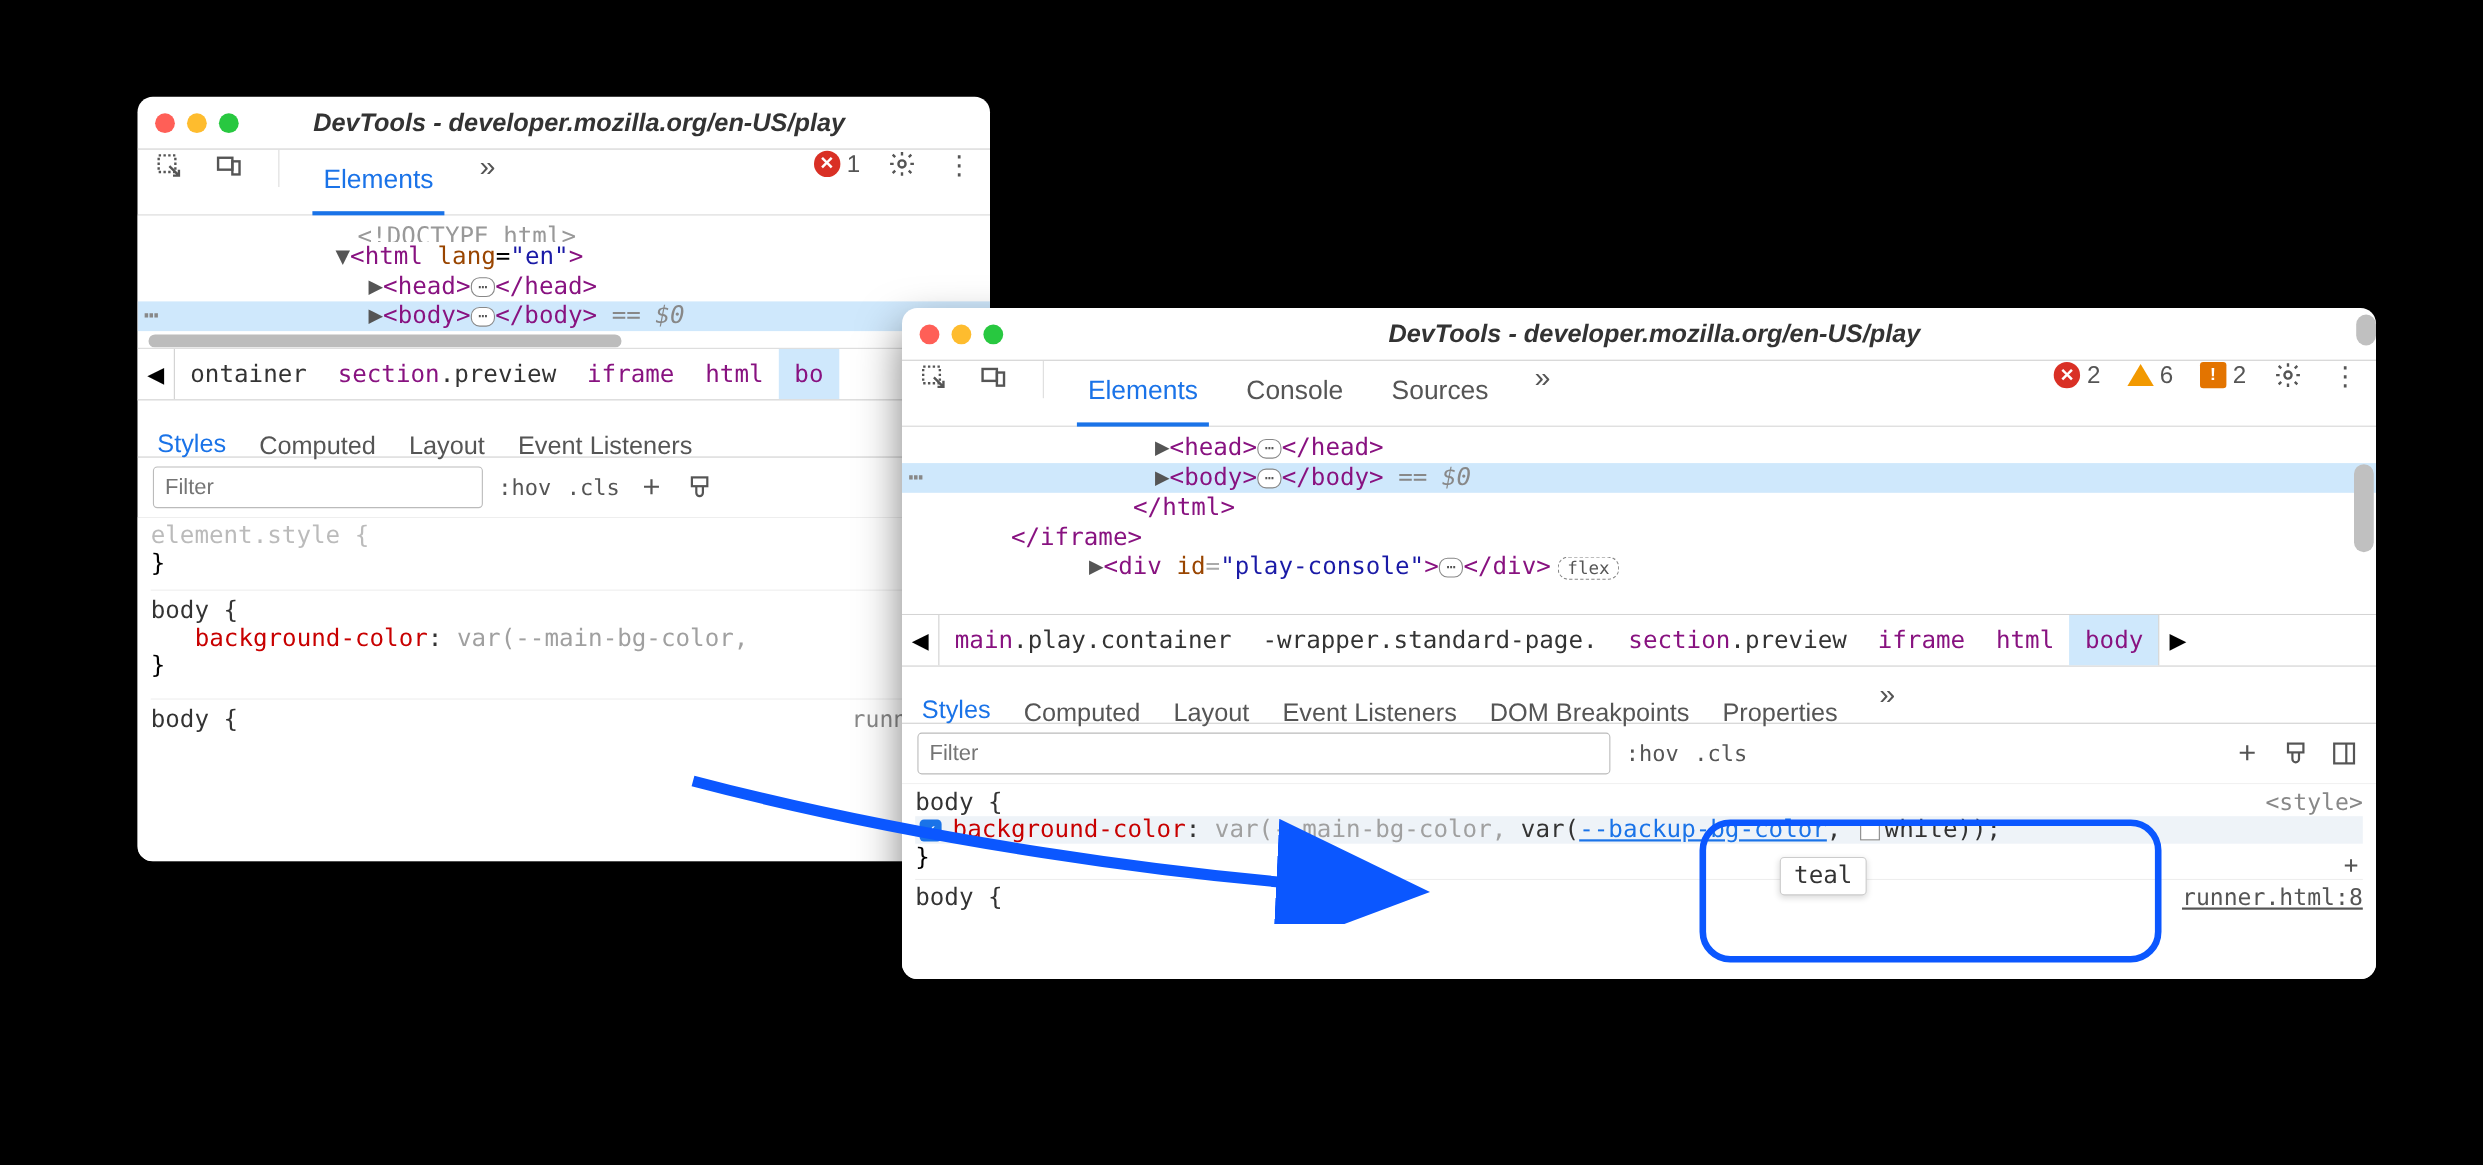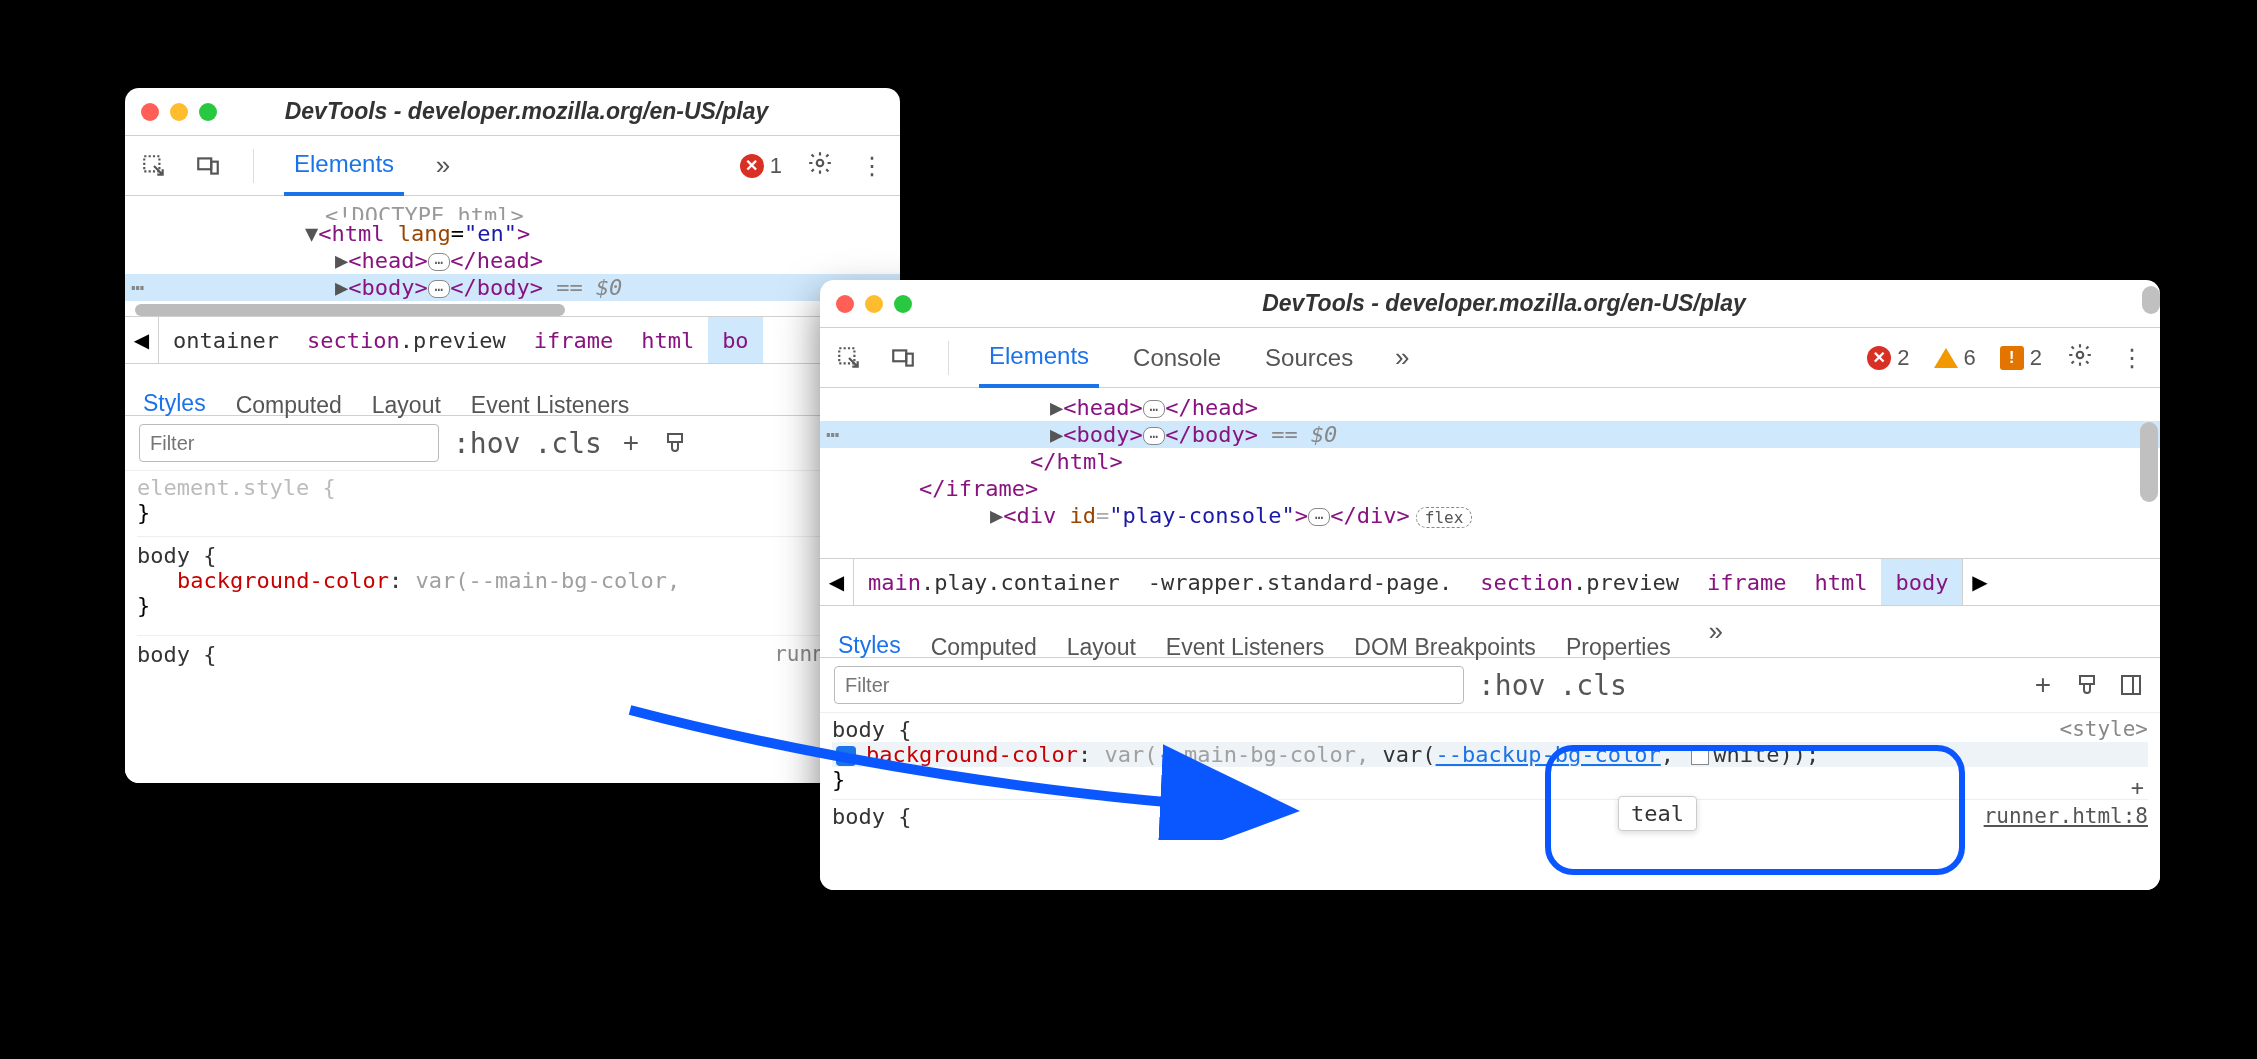--- a/index.html
+++ b/index.html
@@ -35,21 +35,21 @@
   .traffic { display: flex; gap: 11px; }
   .dot { width: 18px; height: 18px; border-radius: 50%; }
   .dot.red { background: #ff5f57; }
   .dot.yellow { background: #febc2e; }
   .dot.green { background: #28c840; }
   .title { flex: 1; text-align: center; font-weight: 600; font-size: 23px; color: #333; margin-left: -60px; }
 
   .toolbar2 {
     height: 60px;
     display: flex;
-    align-items: center;
+    align-items: flex-start;
     padding: 0 14px;
     border-bottom: 1px solid #d0d0d0;
     gap: 24px;
   }
   .tb-icon {
     width: 30px; height: 30px; display: flex; align-items: center; justify-content: center;
     color: #555; cursor: pointer;
   }
   .tb-tab {
     font-size: 24px; color: #555; padding: 14px 10px; cursor: pointer;
@@ -94,21 +94,21 @@
   }
   .subtab { font-size:23px; color:#555; cursor:pointer; padding:11px 0;margin-top:32px; }
   .subtab.active { color:#1a73e8; border-bottom:4px solid #1a73e8; }
 
   .filter-row {
     display:flex; align-items:center; gap:14px; padding:8px 14px; border-bottom:1px solid #eee;
   }
   .filter-input {
     border:1px solid #bbb; border-radius:4px; height:38px; padding:0 10px; font-size:20px; width:300px;
   }
-  .filter-ctl { font-family:Menlo,monospace; font-size:28px; color:#555; cursor:pointer;}
+  .filter-ctl { font-family:Menlo,monospace; font-size:20px; color:#555; cursor:pointer;}
   .icon-btn { width:30px; height:30px; display:flex; align-items:center; justify-content:center; cursor:pointer; color:#555;}
 
   .styles-pane {
     font-family:Menlo,monospace; font-size:22px; padding:4px 12px; background:#fff; flex:1; position:relative;
   }
   .rule-src { float:right; color:#888; font-size:21px; }
   .rule-src.u { text-decoration:underline; color:#555; }
   .sel-name { color:#333; }
   .prop { color:#c80000; }
   .plain { color:#333; }
@@ -377,13 +377,13 @@
   <defs>
       <marker id="ah" markerWidth="14" markerHeight="12" refX="12" refY="6" orient="auto">
         <path d="M0,0 L14,6 L0,12 Z" fill="#0b57ff"></path>
       </marker>
     </defs>
   <path d="M10,10 C200,60 450,100 660,110" stroke="#0b57ff" stroke-width="10" fill="none" marker-end="url(#ah)"></path>
 </svg>
 
 <div class="blue-callout" style="left:1545px;top:745px;width:420px;height:130px;"></div>
 
-<div class="tooltip" style="left:1618px;top:796px;">teal</div>
+<div class="tooltip" style="left:1618px;top:779px;">teal</div>
 
 </body></html>

